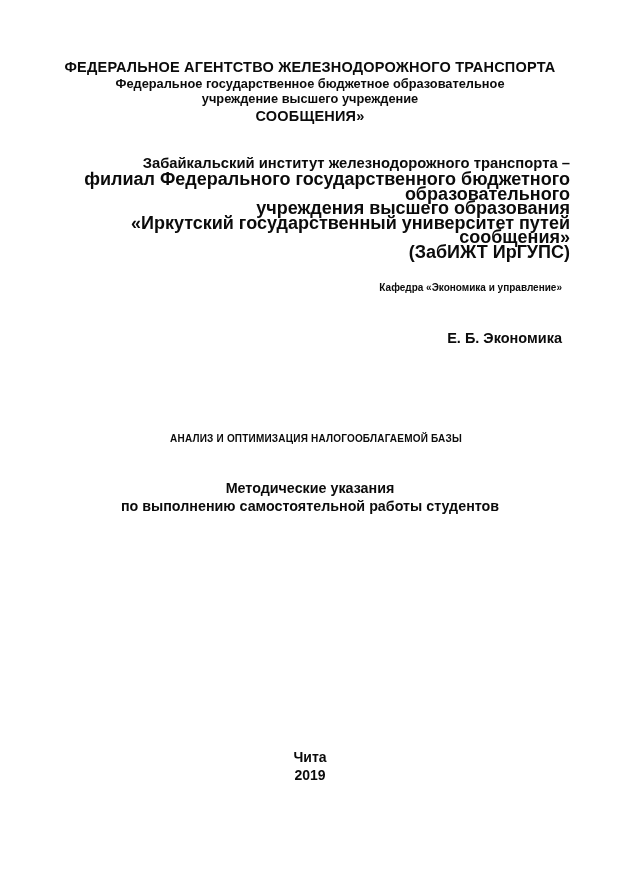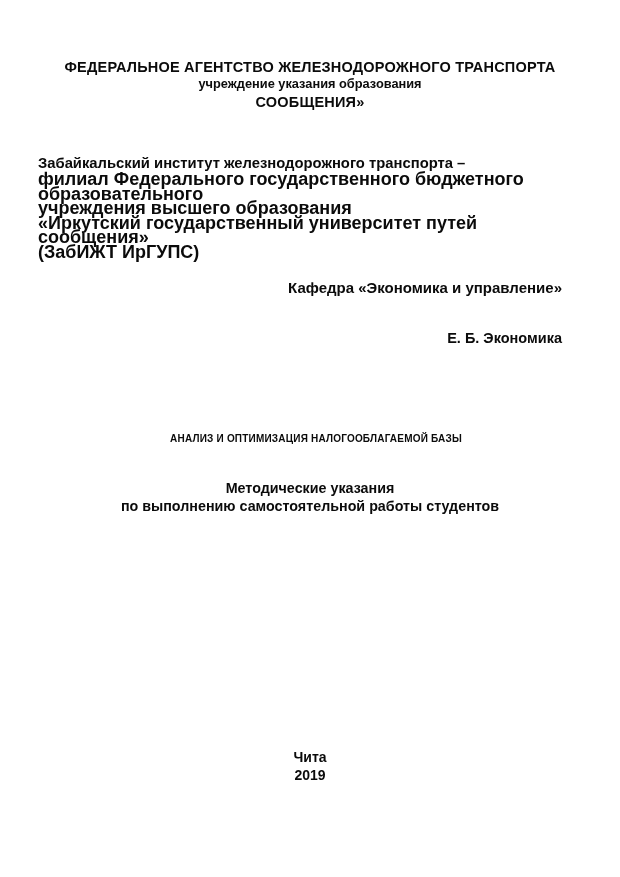--- a/index.html
+++ b/index.html
@@ -39,39 +39,39 @@
   .university-line {
     font-size: 14.5px;
     line-height: 18px;
     margin-top: 1px;
     letter-spacing: 0.2px;
   }
 
   .institute-block {
     position: absolute;
     top: 154px;
-    left: 38px;
+    left: 50px;
     right: 50px;
-    text-align: left;
+    text-align: right;
   }
   .institute-main {
     font-size: 14.8px;
     line-height: 18px;
   }
   .institute-sub {
     font-size: 18px;
     line-height: 14.5px;
   }
 
   .department-line {
     position: absolute;
     top: 280px;
     left: 56px;
     right: 58px;
-    font-size: 15px;
+    font-size: 10px;
     line-height: 16px;
   }
   .author-line {
     position: absolute;
     top: 330px;
     left: 56px;
     right: 58px;
     font-size: 14.5px;
     line-height: 16px;
   }
@@ -103,21 +103,22 @@
     line-height: 18px;
   }
 </style>
 </head>
 <body>
 
 <div class="page">
 
   <div class="header-block">
     <div class="agency-line">ФЕДЕРАЛЬНОЕ АГЕНТСТВО ЖЕЛЕЗНОДОРОЖНОГО ТРАНСПОРТА</div>
-    <div class="org-line">учреждение указания образования</div>
+    <div class="org-line">Федеральное государственное бюджетное образовательное</div>
+    <div class="org-line">учреждение высшего учреждение</div>
     <div class="university-line">СООБЩЕНИЯ»</div>
   </div>
 
   <div class="institute-block">
     <div class="institute-main">Забайкальский институт железнодорожного транспорта –</div>
     <div class="institute-sub">филиал Федерального государственного бюджетного образовательного</div>
     <div class="institute-sub">учреждения высшего образования</div>
     <div class="institute-sub">«Иркутский государственный университет путей сообщения»</div>
     <div class="institute-sub">(ЗабИЖТ ИрГУПС)</div>
   </div>

